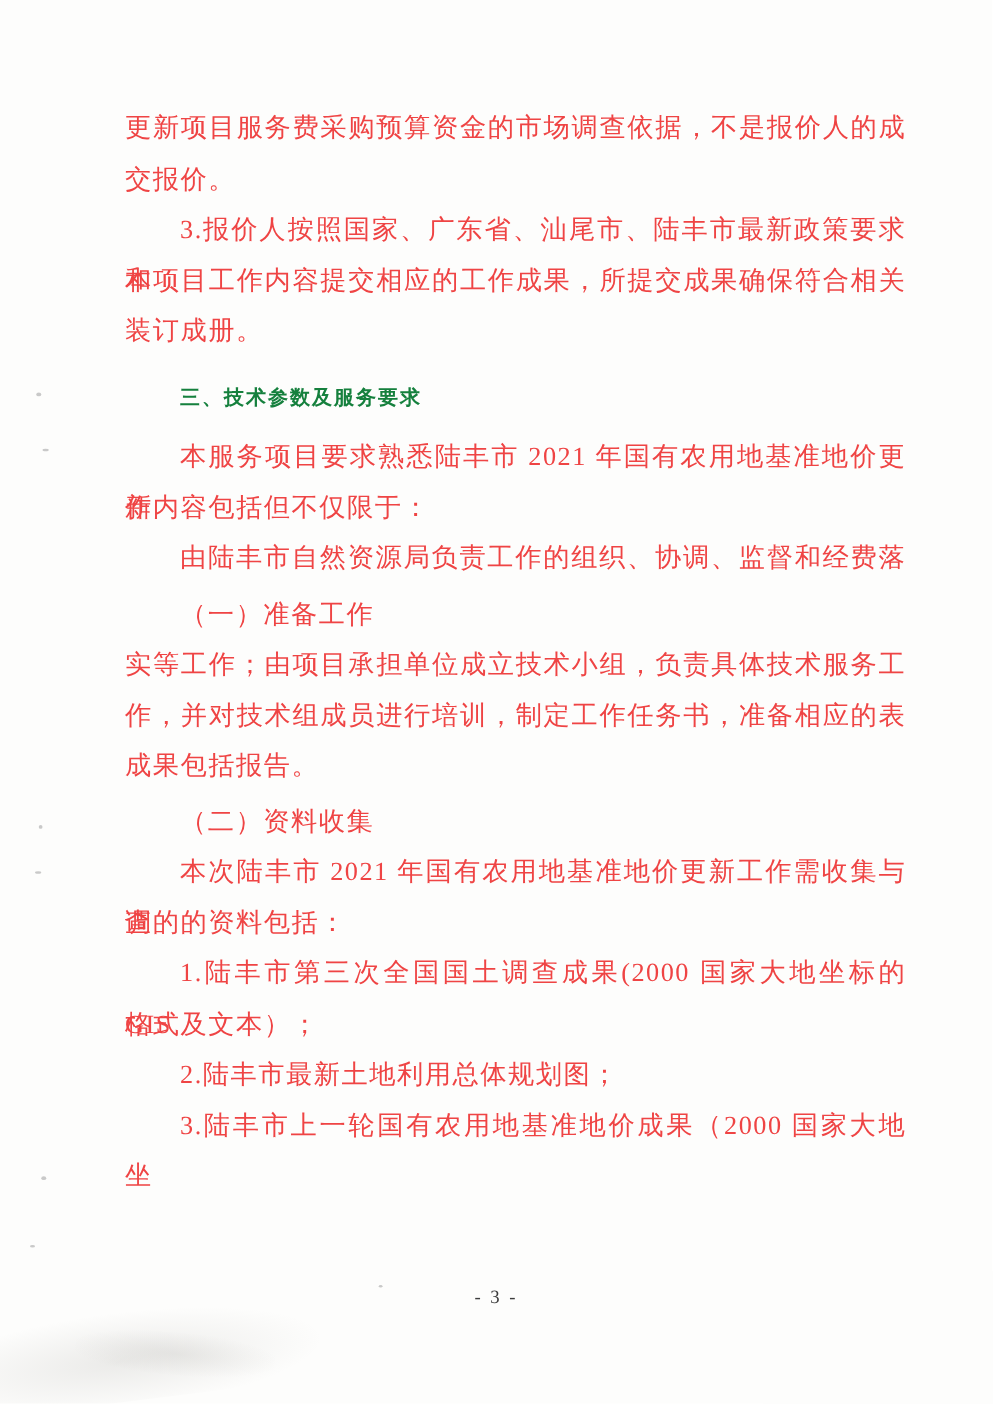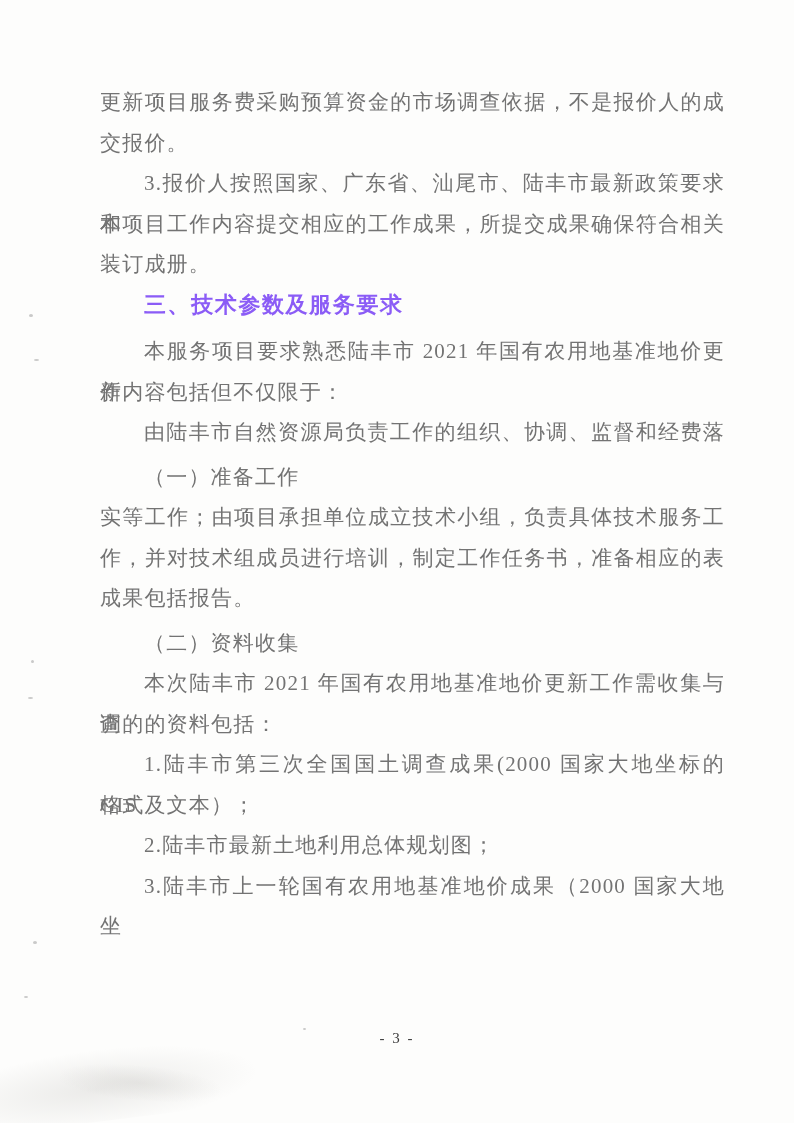--- a/index.html
+++ b/index.html
@@ -19,40 +19,40 @@
     position: absolute;
     left: 100px;
     top: 82px;
     width: 625px;
   }
   .ln {
     margin: 0;
     height: 40.5px;
     line-height: 40.5px;
     font-size: 21px;
-    color: #737373;
+    color: #ef4444;
     letter-spacing: 1.2px;
     white-space: nowrap;
     font-family: "Liberation Serif", "DejaVu Serif", serif;
   }
   .ln.fill {
     white-space: normal;
     text-align: justify;
     text-align-last: justify;
   }
   .ln.indent {
     text-indent: 44px;
   }
   .ln.heading {
     font-family: "Liberation Sans", "DejaVu Sans", sans-serif;
     font-weight: 700;
-    font-size: 22px;
-    color: #8b5cf6;
+    font-size: 16px;
+    color: #15803d;
     letter-spacing: 1.6px;
-    margin-top: 0;
+    margin-top: 14px;
     margin-bottom: 6px;
   }
   .ln.sect-gap {
     margin-top: 4px;
   }
   .page-number {
     position: absolute;
     top: 1030px;
     left: 0;
     width: 100%;

